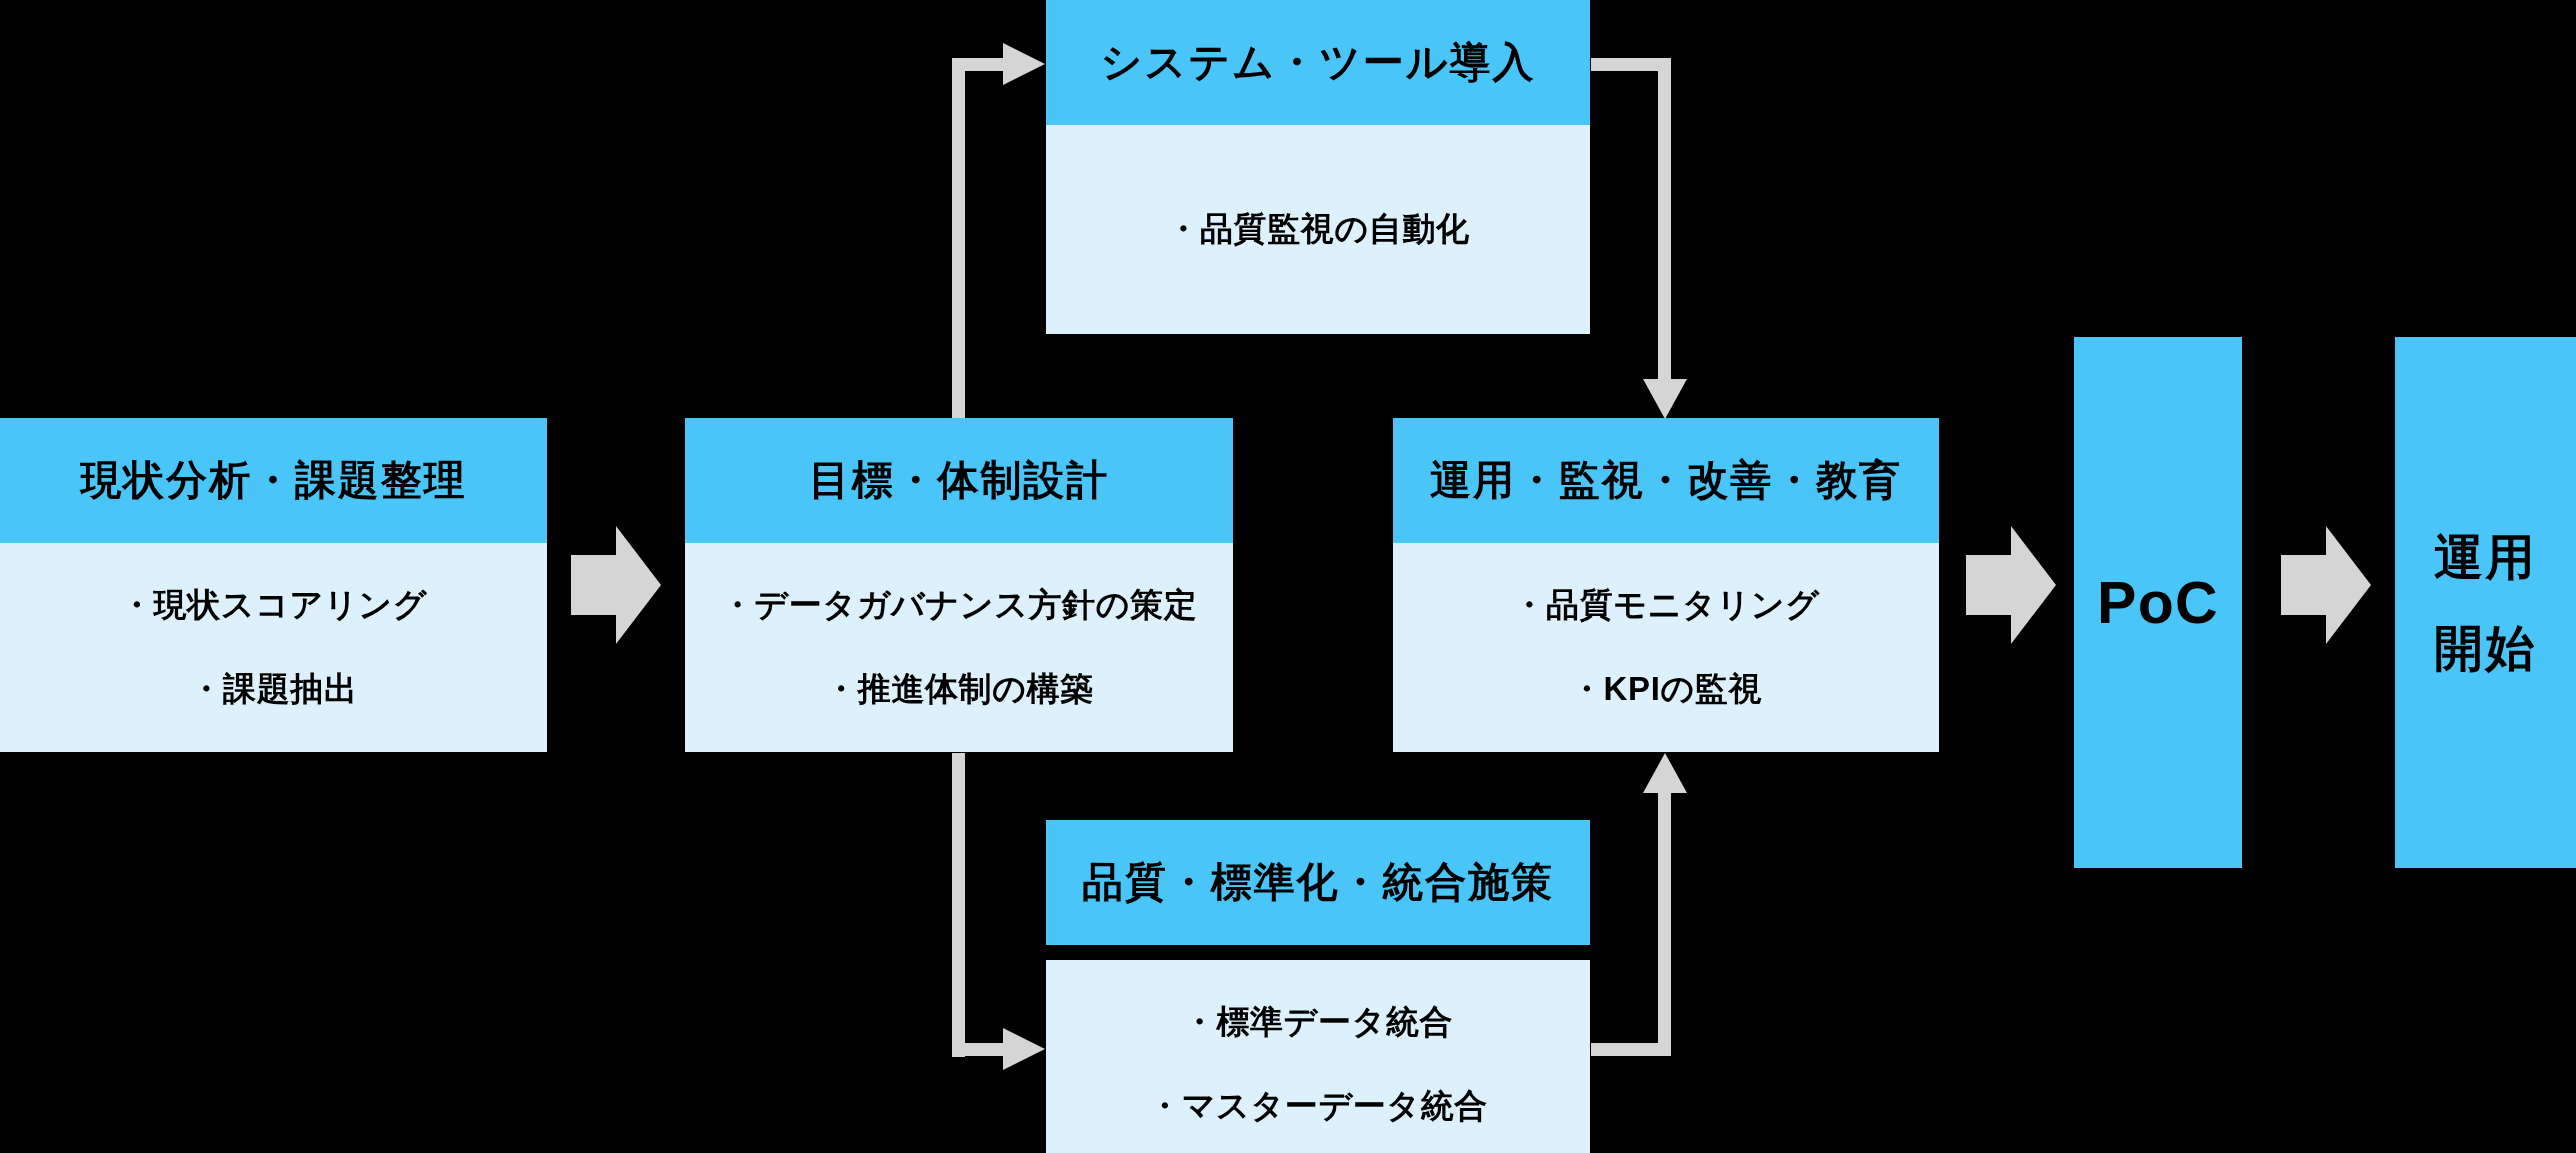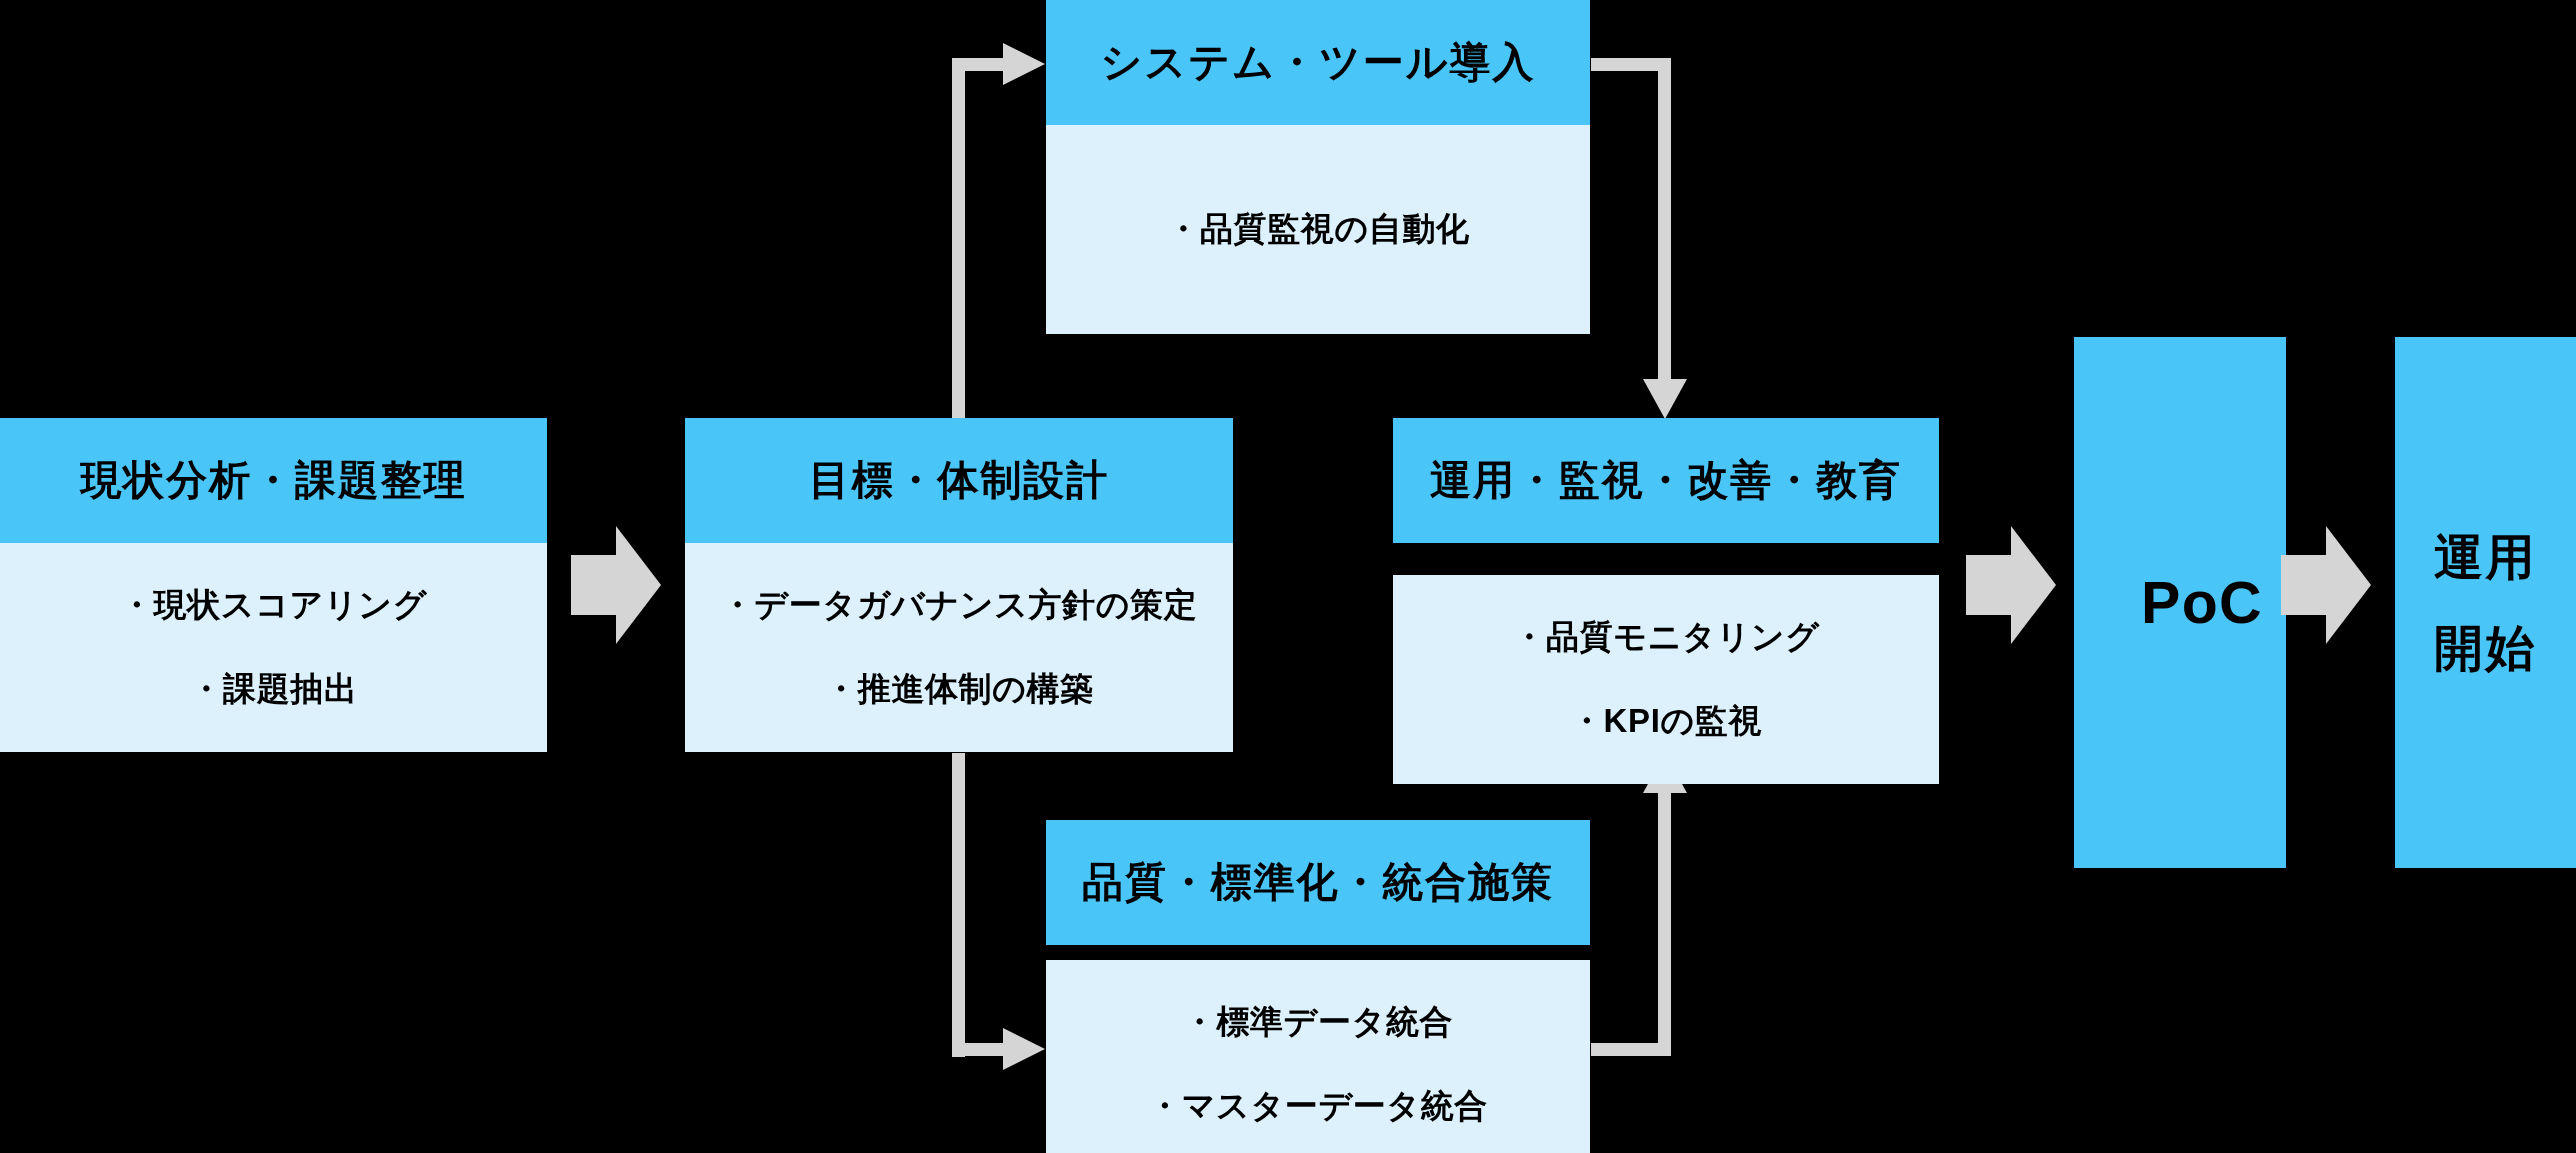--- a/index.html
+++ b/index.html
@@ -150,36 +150,36 @@
       <div class="stage-item">・マスターデータ統合</div>
     </div>
   </div>
 
   <div>
     <div class="conn" style="left:1591px; top:1043px; width:80px; height:13px;"></div>
     <div class="conn" style="left:1658px; top:793px; width:13px; height:263px;"></div>
     <div class="tri tri-up" style="left:1643px; top:753px;"></div>
   </div>
 
-  <div class="stage" style="left:1393px; top:418px; width:546px;gap:32px;">
+  <div class="stage" style="left:1393px; top:418px; width:546px;">
     <div class="stage-header">
       <span>運用・監視・改善・教育</span>
     </div>
     <div class="stage-body">
       <div class="stage-item">・品質モニタリング</div>
       <div class="stage-item">・KPIの監視</div>
     </div>
   </div>
 
   <div>
     <div class="ba-rect" style="left:1966px; top:555px; width:45px; height:60px;"></div>
     <div class="ba-head" style="left:2011px; top:526px;"></div>
   </div>
 
-  <div class="milestone milestone-poc" style="left:2074px; top:337px; width:168px; height:531px;padding-left:44px;">
+  <div class="milestone milestone-poc" style="left:2074px; top:337px; width:168px; height:531px;">
     <span>PoC</span>
   </div>
 
   <div>
     <div class="ba-rect" style="left:2281px; top:555px; width:45px; height:60px;"></div>
     <div class="ba-head" style="left:2326px; top:526px;"></div>
   </div>
 
   <div class="milestone milestone-start" style="left:2395px; top:337px; width:181px; height:531px;">
     <div class="line">運用</div>

